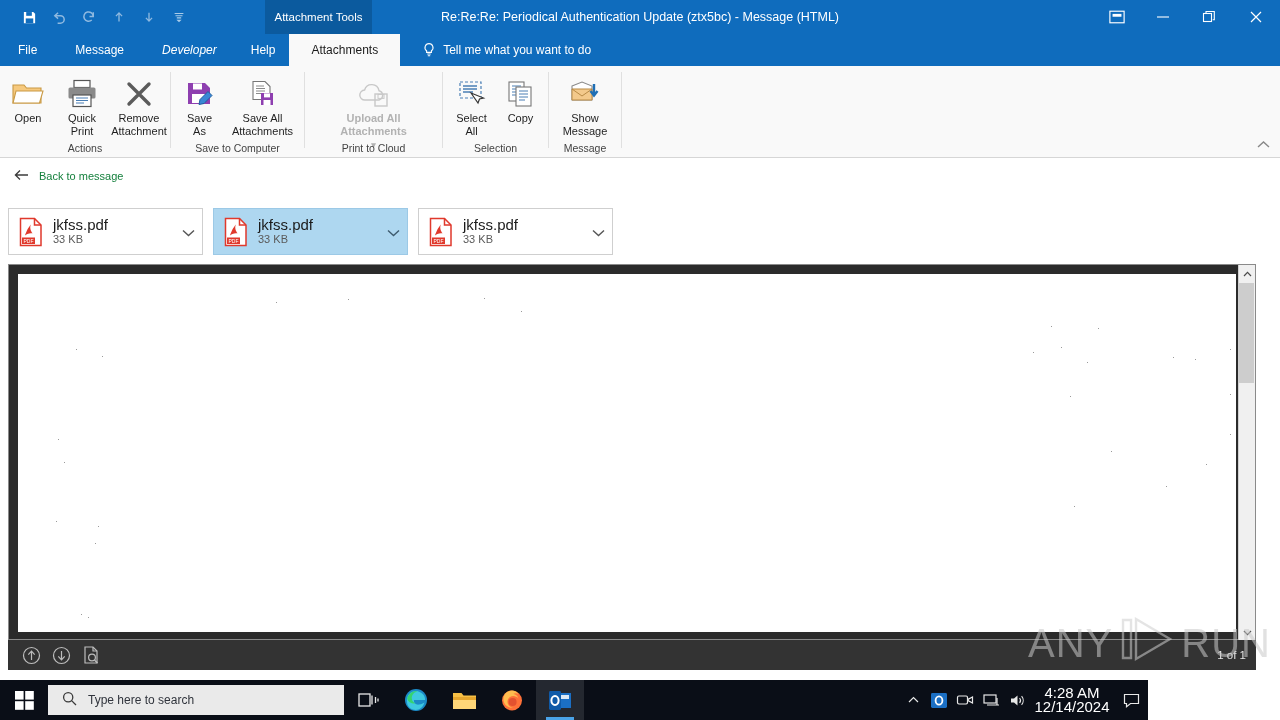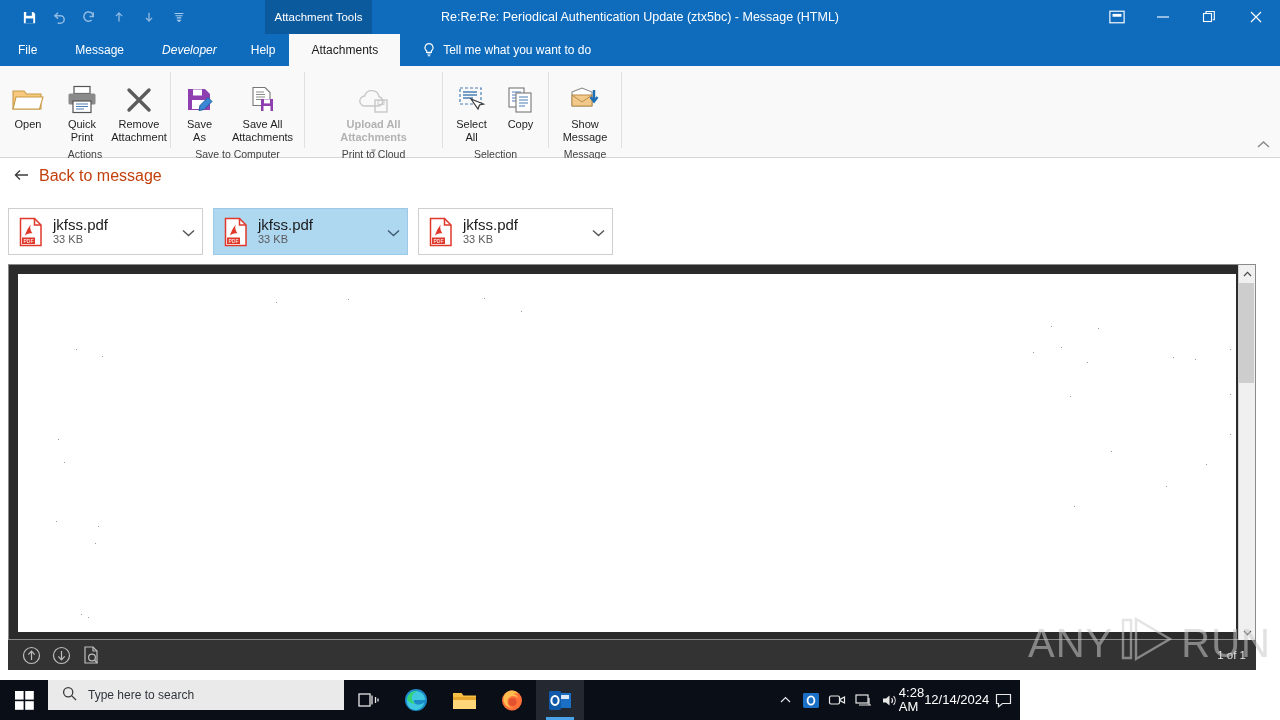--- a/index.html
+++ b/index.html
@@ -57,21 +57,21 @@
     display:flex; align-items:center; gap:7px; color:#ffffff; font-size:12px;
     padding-left:22px; height:32px;
   }
   .bulb { display:flex; align-items:center; }
 
   
   .ribbon {
     position:absolute; left:0; top:66px; width:1280px; height:92px;
     background:#f9f9f9; border-bottom:1px solid #d6d6d6;
   }
-  .rgroup { position:absolute; top:6px; height:92px; }
+  .rgroup { position:absolute; top:0; height:92px; }
   .rgroup-items {
     display:flex; align-items:flex-start; justify-content:center;
     height:72px; padding-top:6px; gap:0px;
   }
   .rgroup-label {
     position:absolute; bottom:4px; left:0; width:100%;
     text-align:center; font-size:10.5px; color:#444444;
   }
   .rsep {
     position:absolute; top:6px; width:1px; height:76px; background:#e0e0e0;
@@ -89,21 +89,21 @@
     position:absolute; right:8px; bottom:4px; width:18px; height:18px;
     display:flex; align-items:center; justify-content:center; color:#777777;
   }
 
   
   .backbar {
     position:absolute; left:0; top:159px; width:1280px; height:34px;
     background:#ffffff; display:flex; align-items:center; padding-left:14px; gap:10px;
   }
   .backbar .arrow { color:#444444; font-size:14px; line-height:1; }
-  .backbar .btxt { font-size:16px; color:#c2410c; }
+  .backbar .btxt { font-size:11px; color:#15803d; }
 
   
   .chips { position:absolute; left:0; top:208px; width:1280px; height:47px; }
   .chip {
     position:absolute; top:0; height:47px; width:195px;
     border:1px solid #cfcfcf; background:#ffffff;
     display:flex; align-items:center; padding:0 6px 0 9px; gap:9px;
   }
   .chip.selected { background:#aed7f0; border-color:#9cc9e6; }
   .chip .pdficon { width:26px; height:30px; position:relative; flex:0 0 auto; }
@@ -145,38 +145,38 @@
   
   .watermark {
     position:absolute; left:1028px; top:614px; width:240px; height:58px;
     display:flex; align-items:center; gap:4px; pointer-events:none;
     color:rgba(200,200,200,0.55); font-size:40px; letter-spacing:1px;
     font-family:"Liberation Sans", sans-serif;
   }
 
   
   .taskbar {
-    position:absolute; left:0; top:680px; width:1020px; height:40px; background:#0a0e17;
-    display:flex; align-items:flex-start;
+    position:absolute; left:0; top:680px; width:1148px; height:40px; background:#0a0e17;
+    display:flex; align-items:center;
   }
   .startbtn { width:48px; height:40px; display:flex; align-items:center; justify-content:center; }
   .searchbox {
     width:296px; height:30px; background:#eaeaea; display:flex; align-items:center;
     gap:11px; padding-left:14px; color:#30343c; font-size:12px;
   }
   .tbicon { width:48px; height:40px; display:flex; align-items:center; justify-content:center; position:relative; }
   .tbicon.active { background:rgba(255,255,255,0.11); }
   .tbicon.active::after {
     content:""; position:absolute; left:10px; right:10px; bottom:0; height:3px; background:#4aa3e8;
   }
   .tray { position:absolute; right:0; top:0; height:40px; display:flex; align-items:center; }
   .trayicon { width:26px; height:40px; display:flex; align-items:center; justify-content:center; color:#e8e8e8; }
   .clock {
-    width:84px; height:40px; display:flex; flex-direction:row; align-items:center;
-    justify-content:center; color:#ffffff; font-size:13px; line-height:14px;
+    width:84px; height:40px; display:flex; flex-direction:column; align-items:center;
+    justify-content:center; color:#ffffff; font-size:15px; line-height:14px;
   }
   .actioncenter { width:34px; height:40px; display:flex; align-items:center; justify-content:center; color:#e8e8e8; }
 </style>
 </head>
 <body>
 
 <div id="app">
 
   <div class="titlebar">
     <div class="qat">

